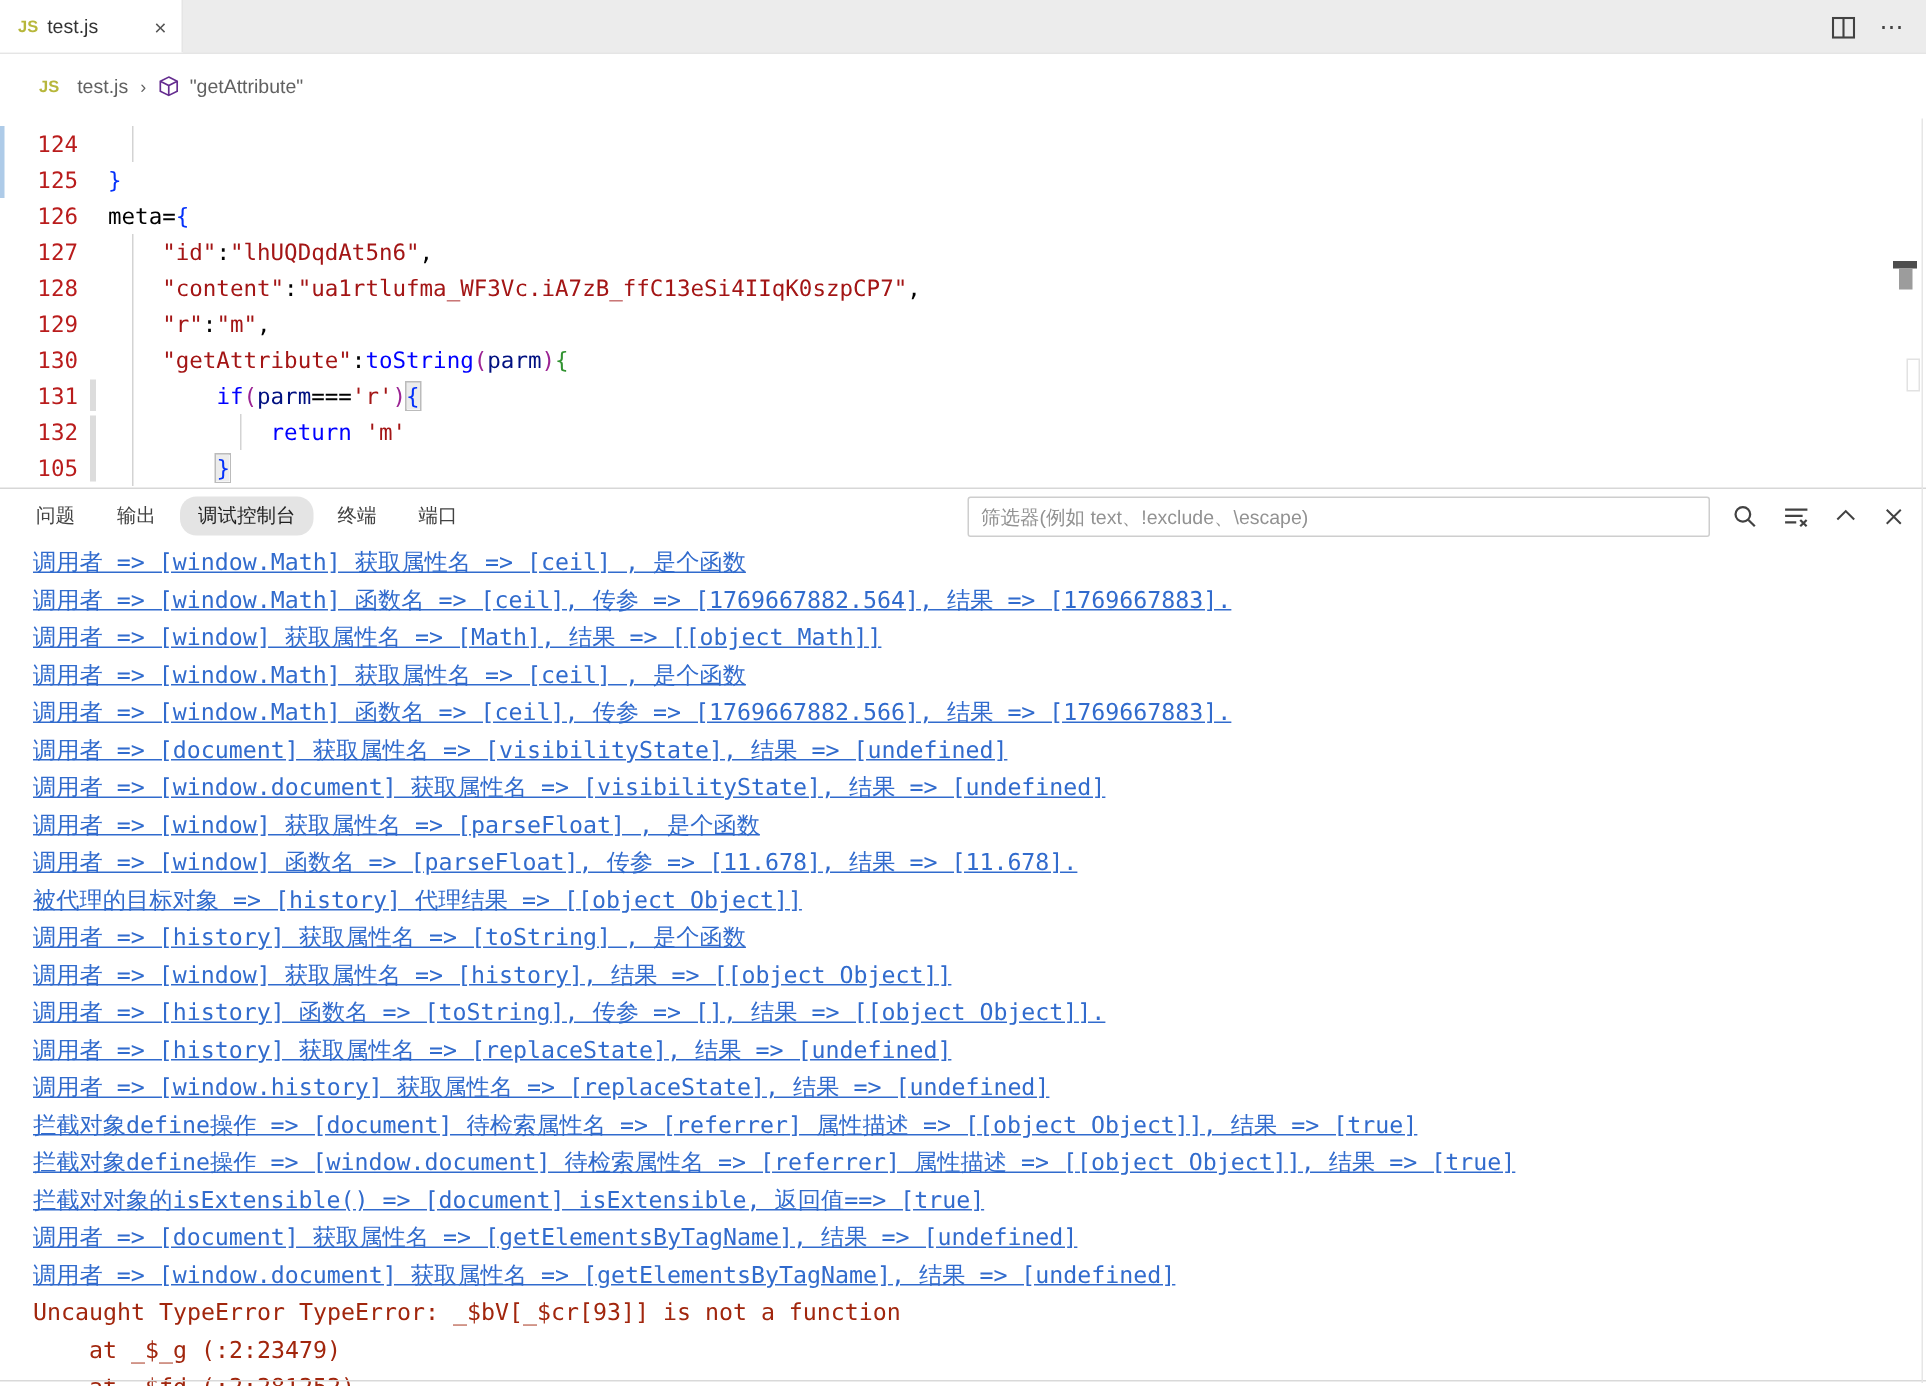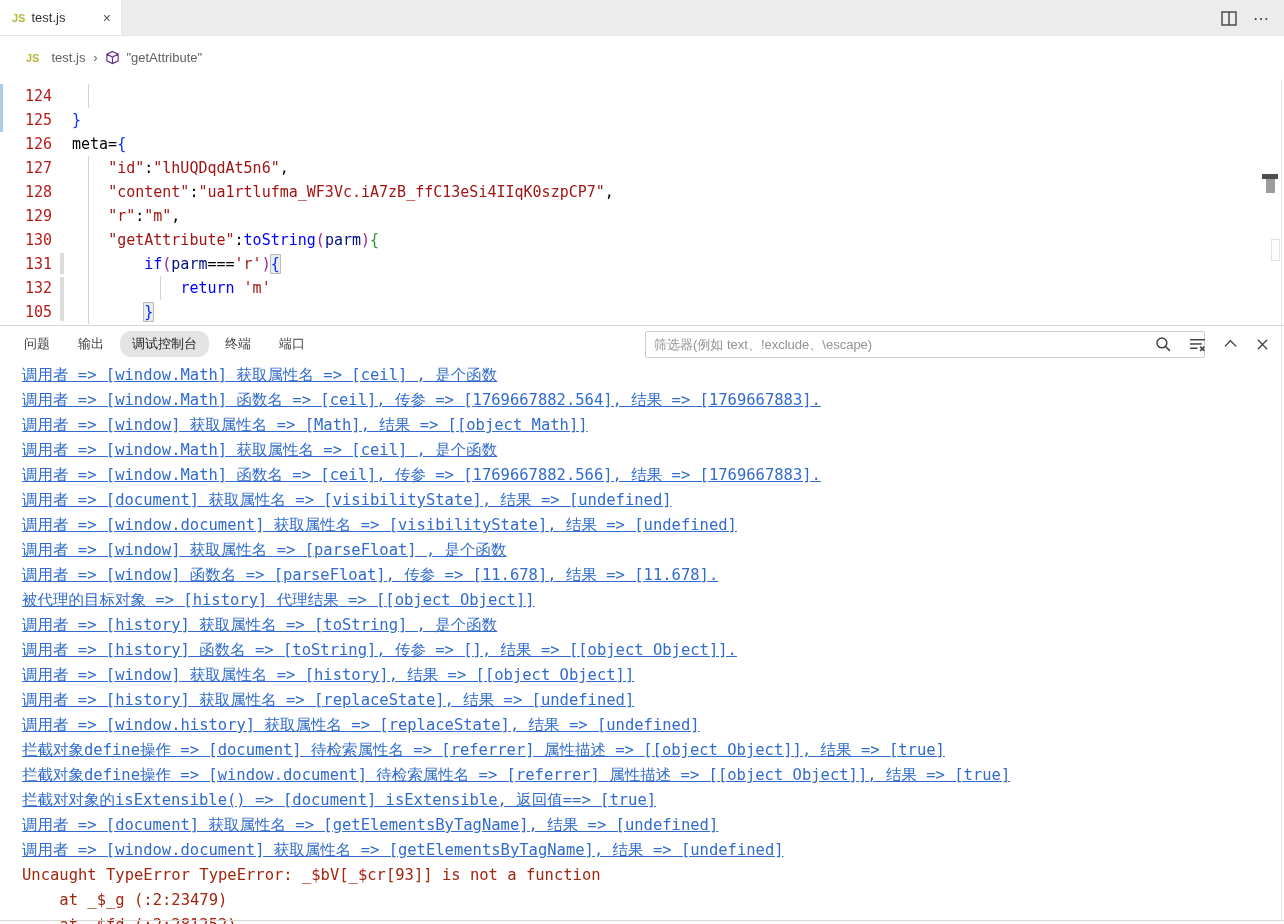--- a/index.html
+++ b/index.html
@@ -43,21 +43,21 @@
   .ov-line { position:absolute; right:2px; top:79px; width:1px; height:843px; background:#e6e6e6; z-index:5; }
   .ov-marker-top { position:absolute; left:1262px; top:174px; width:16px; height:5px; background:#4d4d4d; z-index:6; }
   .ov-marker-stem { position:absolute; left:1266px; top:179px; width:9px; height:14px; background:#9c9c9c; z-index:6; }
   .ov-box { position:absolute; left:1271px; top:239px; width:9px; height:22px; border:1px solid #e2e2e2; z-index:6; }
 
   
   .panel-header { height:36px; border-top:1px solid #d7d7d7; display:flex; align-items:center;
     padding-left:24px; position:relative; background:#fff; }
   .ptab { font-size:13px; color:#424242; margin-right:28px; cursor:pointer; padding:4px 0; }
   .ptab.active { background:#e4e4e4; border-radius:11px; padding:4px 12px; color:#1f1f1f; margin-left:-12px; margin-right:16px;text-align:center; }
-  .filter-box { position:absolute; left:645px; top:5px; width:560px; height:27px;
+  .filter-box { position:absolute; left:645px; top:5px; width:495px; height:27px;
     border:1px solid #cecece; border-radius:2px; background:#fff; font-size:13px;
     padding:0 8px; color:#ef4444; outline:none; font-family:"Liberation Sans",sans-serif; }
   .filter-box::placeholder { color:#929292; }
   .hdr-icons { position:absolute; right:14px; top:0; height:36px; display:flex; align-items:center; gap:17px; color:#424242; }
   .hicon { cursor:pointer; display:flex; align-items:center; }
   .chev { font-size:13px; color:#424242; }
   .xclose { font-size:16px; color:#424242; }
 
   
   .console { height:563px; overflow:hidden; padding:2px 0 0 22px; position:relative;
@@ -169,22 +169,22 @@
       <div class="con-line con-info">调用者 =&gt; [window.Math] 函数名 =&gt; [ceil], 传参 =&gt; [1769667882.564], 结果 =&gt; [1769667883].</div>
       <div class="con-line con-info">调用者 =&gt; [window] 获取属性名 =&gt; [Math], 结果 =&gt; [[object Math]]</div>
       <div class="con-line con-info">调用者 =&gt; [window.Math] 获取属性名 =&gt; [ceil] , 是个函数</div>
       <div class="con-line con-info">调用者 =&gt; [window.Math] 函数名 =&gt; [ceil], 传参 =&gt; [1769667882.566], 结果 =&gt; [1769667883].</div>
       <div class="con-line con-info">调用者 =&gt; [document] 获取属性名 =&gt; [visibilityState], 结果 =&gt; [undefined]</div>
       <div class="con-line con-info">调用者 =&gt; [window.document] 获取属性名 =&gt; [visibilityState], 结果 =&gt; [undefined]</div>
       <div class="con-line con-info">调用者 =&gt; [window] 获取属性名 =&gt; [parseFloat] , 是个函数</div>
       <div class="con-line con-info">调用者 =&gt; [window] 函数名 =&gt; [parseFloat], 传参 =&gt; [11.678], 结果 =&gt; [11.678].</div>
       <div class="con-line con-info">被代理的目标对象 =&gt; [history] 代理结果 =&gt; [[object Object]]</div>
       <div class="con-line con-info">调用者 =&gt; [history] 获取属性名 =&gt; [toString] , 是个函数</div>
+      <div class="con-line con-info">调用者 =&gt; [window] 获取属性名 =&gt; [history], 结果 =&gt; [[object Object]]</div>
       <div class="con-line con-info">调用者 =&gt; [history] 函数名 =&gt; [toString], 传参 =&gt; [], 结果 =&gt; [[object Object]].</div>
-      <div class="con-line con-info">调用者 =&gt; [window] 获取属性名 =&gt; [history], 结果 =&gt; [[object Object]]</div>
       <div class="con-line con-info">调用者 =&gt; [history] 获取属性名 =&gt; [replaceState], 结果 =&gt; [undefined]</div>
       <div class="con-line con-info">调用者 =&gt; [window.history] 获取属性名 =&gt; [replaceState], 结果 =&gt; [undefined]</div>
       <div class="con-line con-info">拦截对象define操作 =&gt; [document] 待检索属性名 =&gt; [referrer] 属性描述 =&gt; [[object Object]], 结果 =&gt; [true]</div>
       <div class="con-line con-info">拦截对象define操作 =&gt; [window.document] 待检索属性名 =&gt; [referrer] 属性描述 =&gt; [[object Object]], 结果 =&gt; [true]</div>
       <div class="con-line con-info">拦截对对象的isExtensible() =&gt; [document] isExtensible, 返回值==&gt; [true]</div>
       <div class="con-line con-info">调用者 =&gt; [document] 获取属性名 =&gt; [getElementsByTagName], 结果 =&gt; [undefined]</div>
       <div class="con-line con-info">调用者 =&gt; [window.document] 获取属性名 =&gt; [getElementsByTagName], 结果 =&gt; [undefined]</div>
       <div class="con-line con-error">Uncaught TypeError TypeError: _$bV[_$cr[93]] is not a function</div>
       <div class="con-line con-error">    at _$_g (:2:23479)</div>
       <div class="con-line con-error">    at _$fd (:2:281252)</div>

